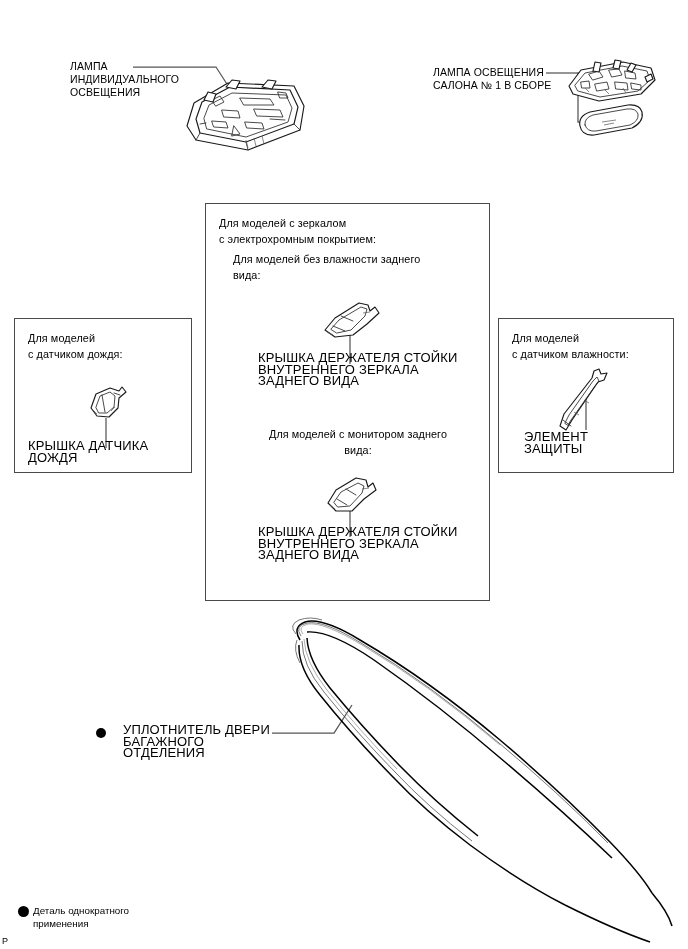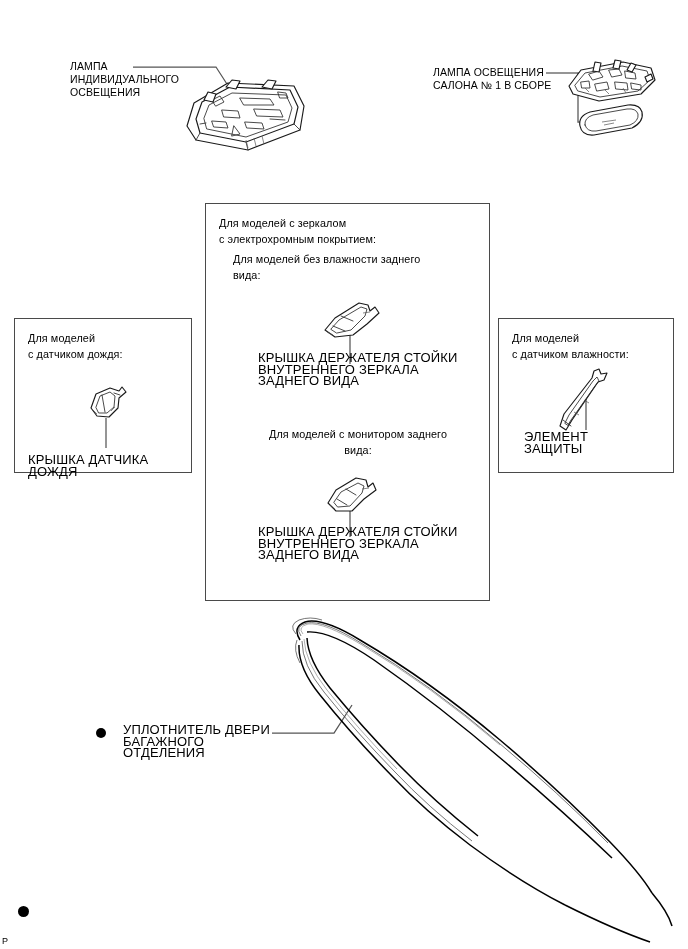--- a/index.html
+++ b/index.html
@@ -233,21 +233,21 @@
   <div class="lbl lbl-callout" style="left:70px; top:60px; width:130px;">ЛАМПА
 ИНДИВИДУАЛЬНОГО
 ОСВЕЩЕНИЯ</div>
 
   <div class="lbl lbl-callout" style="left:418px; top:66px; width:140px;margin-left:15px;">ЛАМПА ОСВЕЩЕНИЯ
 САЛОНА № 1 В СБОРЕ</div>
 
   <div class="box" style="left:14px; top:318px; width:178px; height:155px;"></div>
   <div class="lbl lbl-boxhead" style="left:28px; top:331px; width:160px;">Для моделей
 с датчиком дождя:</div>
-  <div class="lbl lbl-caps" style="left:28px; top:440px; width:160px;margin-top:14px;">КРЫШКА ДАТЧИКА ДОЖДЯ</div>
+  <div class="lbl lbl-caps" style="left:28px; top:440px; width:160px;">КРЫШКА ДАТЧИКА ДОЖДЯ</div>
 
   <div class="box" style="left:205px; top:203px; width:285px; height:398px;"></div>
   <div class="lbl lbl-boxhead" style="left:219px; top:216px; width:262px;">Для моделей с зеркалом
 с электрохромным покрытием:</div>
   <div class="lbl lbl-sub" style="left:233px; top:252px; width:250px;">Для моделей без влажности заднего
 вида:</div>
   <div class="lbl lbl-caps" style="left:258px; top:352px; width:230px;">КРЫШКА ДЕРЖАТЕЛЯ СТОЙКИ
 ВНУТРЕННЕГО ЗЕРКАЛА
 ЗАДНЕГО ВИДА</div>
   <div class="lbl lbl-sub" style="left:233px; top:427px; width:250px;text-align:center;">Для моделей с монитором заднего
@@ -260,16 +260,18 @@
   <div class="lbl lbl-boxhead" style="left:512px; top:331px; width:160px;">Для моделей
 с датчиком влажности:</div>
   <div class="lbl lbl-caps" style="left:524px; top:431px; width:110px;">ЭЛЕМЕНТ
 ЗАЩИТЫ</div>
 
   <div class="bullet" style="left:96px; top:728px; width:10px; height:10px;"></div>
   <div class="lbl lbl-caps" style="left:123px; top:724px; width:160px;">УПЛОТНИТЕЛЬ ДВЕРИ
 БАГАЖНОГО ОТДЕЛЕНИЯ</div>
 
   <div class="bullet" style="left:18px; top:906px; width:11px; height:11px;"></div>
+  <div class="footnote" style="left:33px; top:905px; width:180px;">Деталь однократного
+применения</div>
 
   <div class="pagemark" style="left:2px; top:936px;">P</div>
 
 </div>
 
 </body></html>

